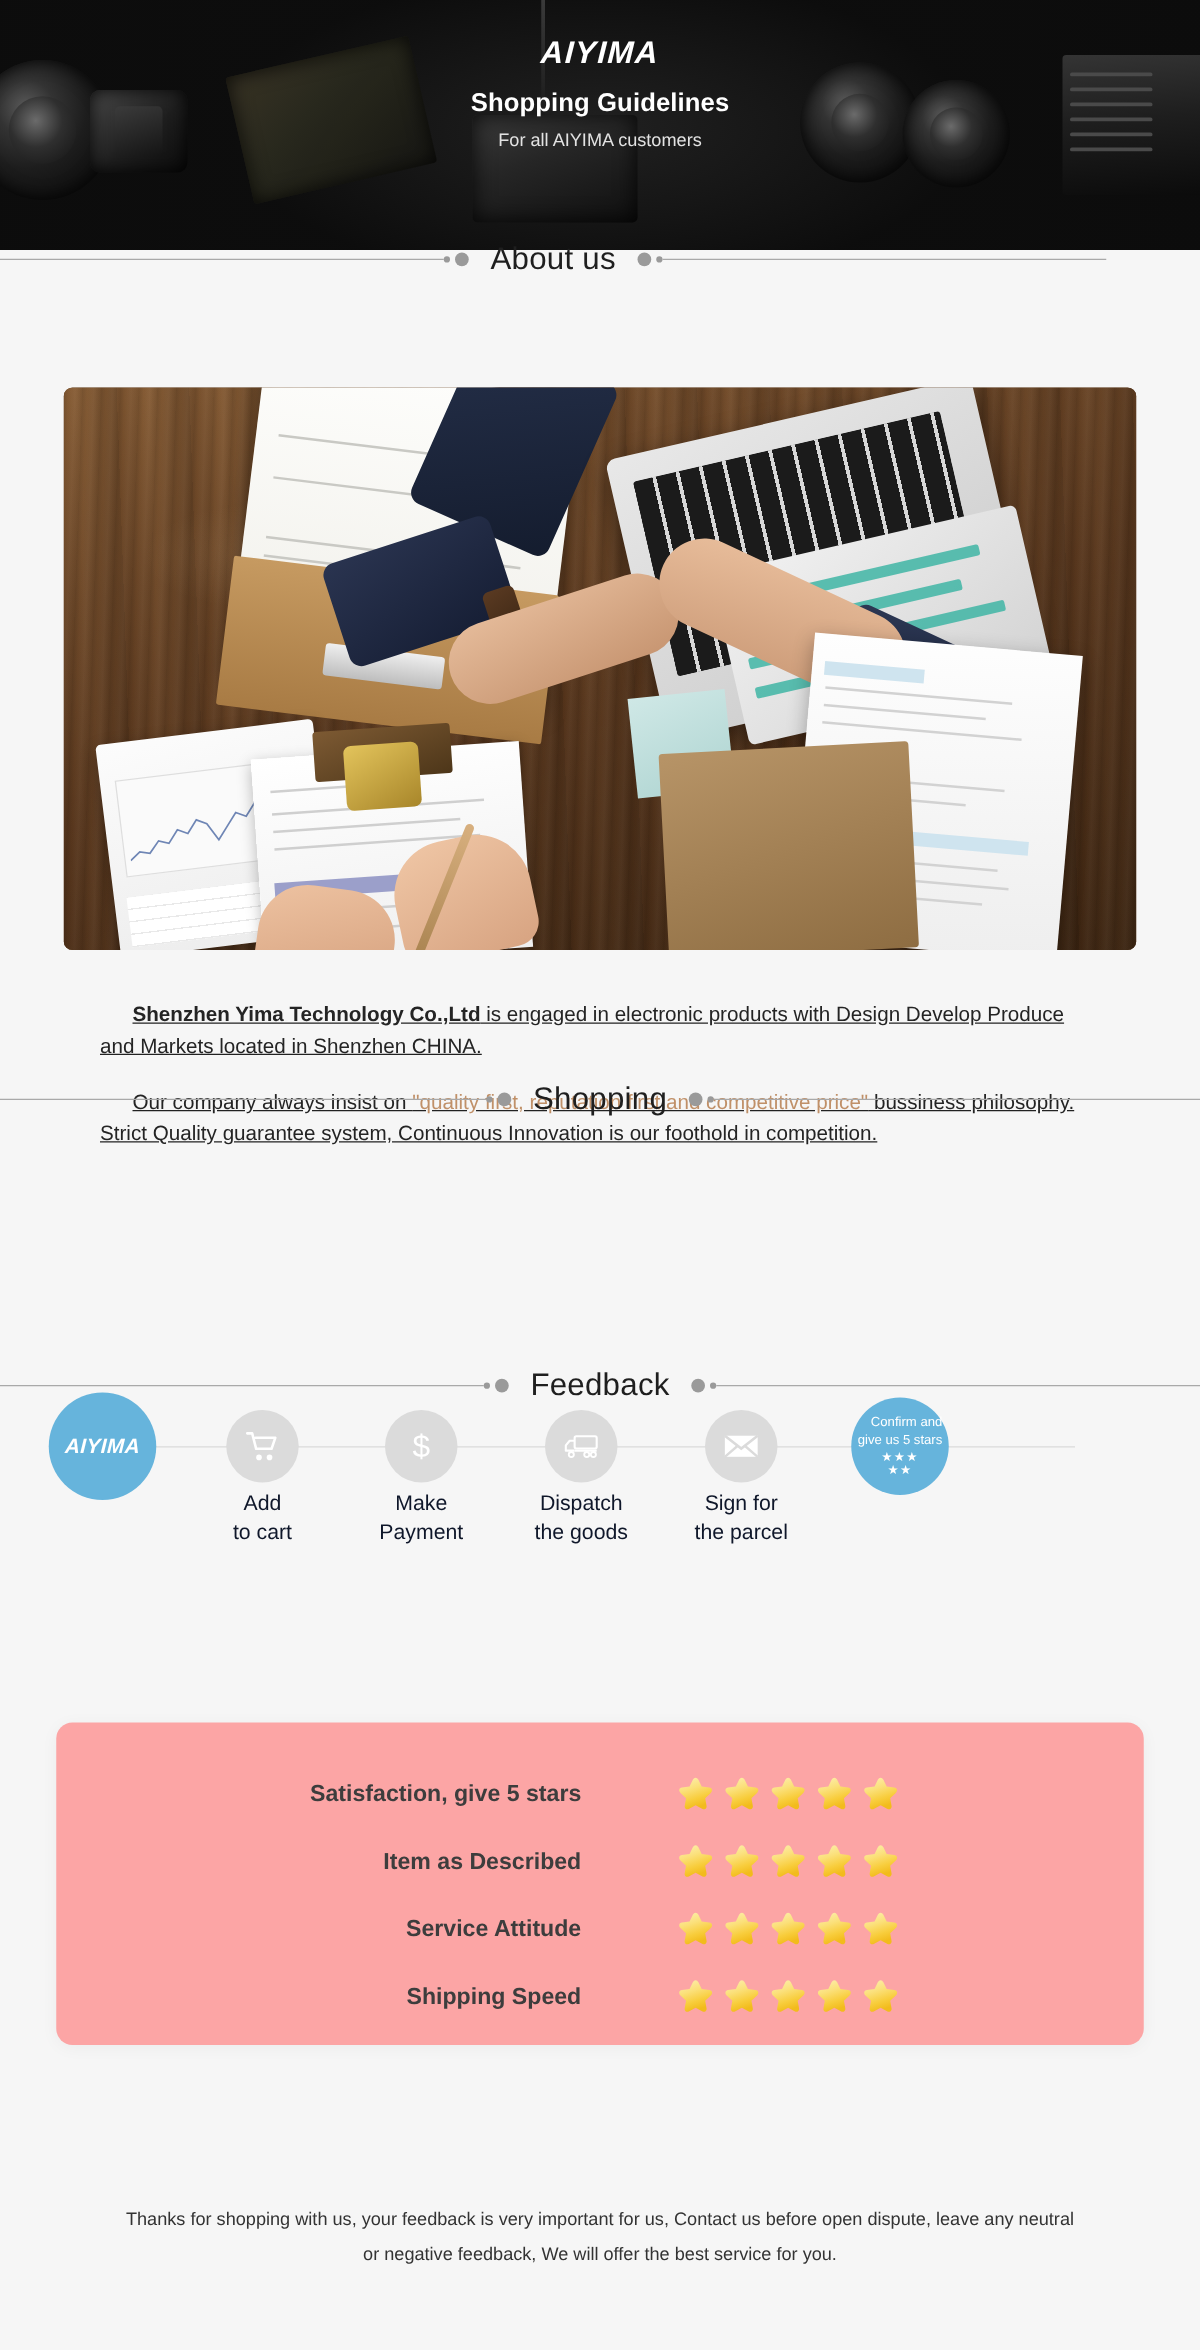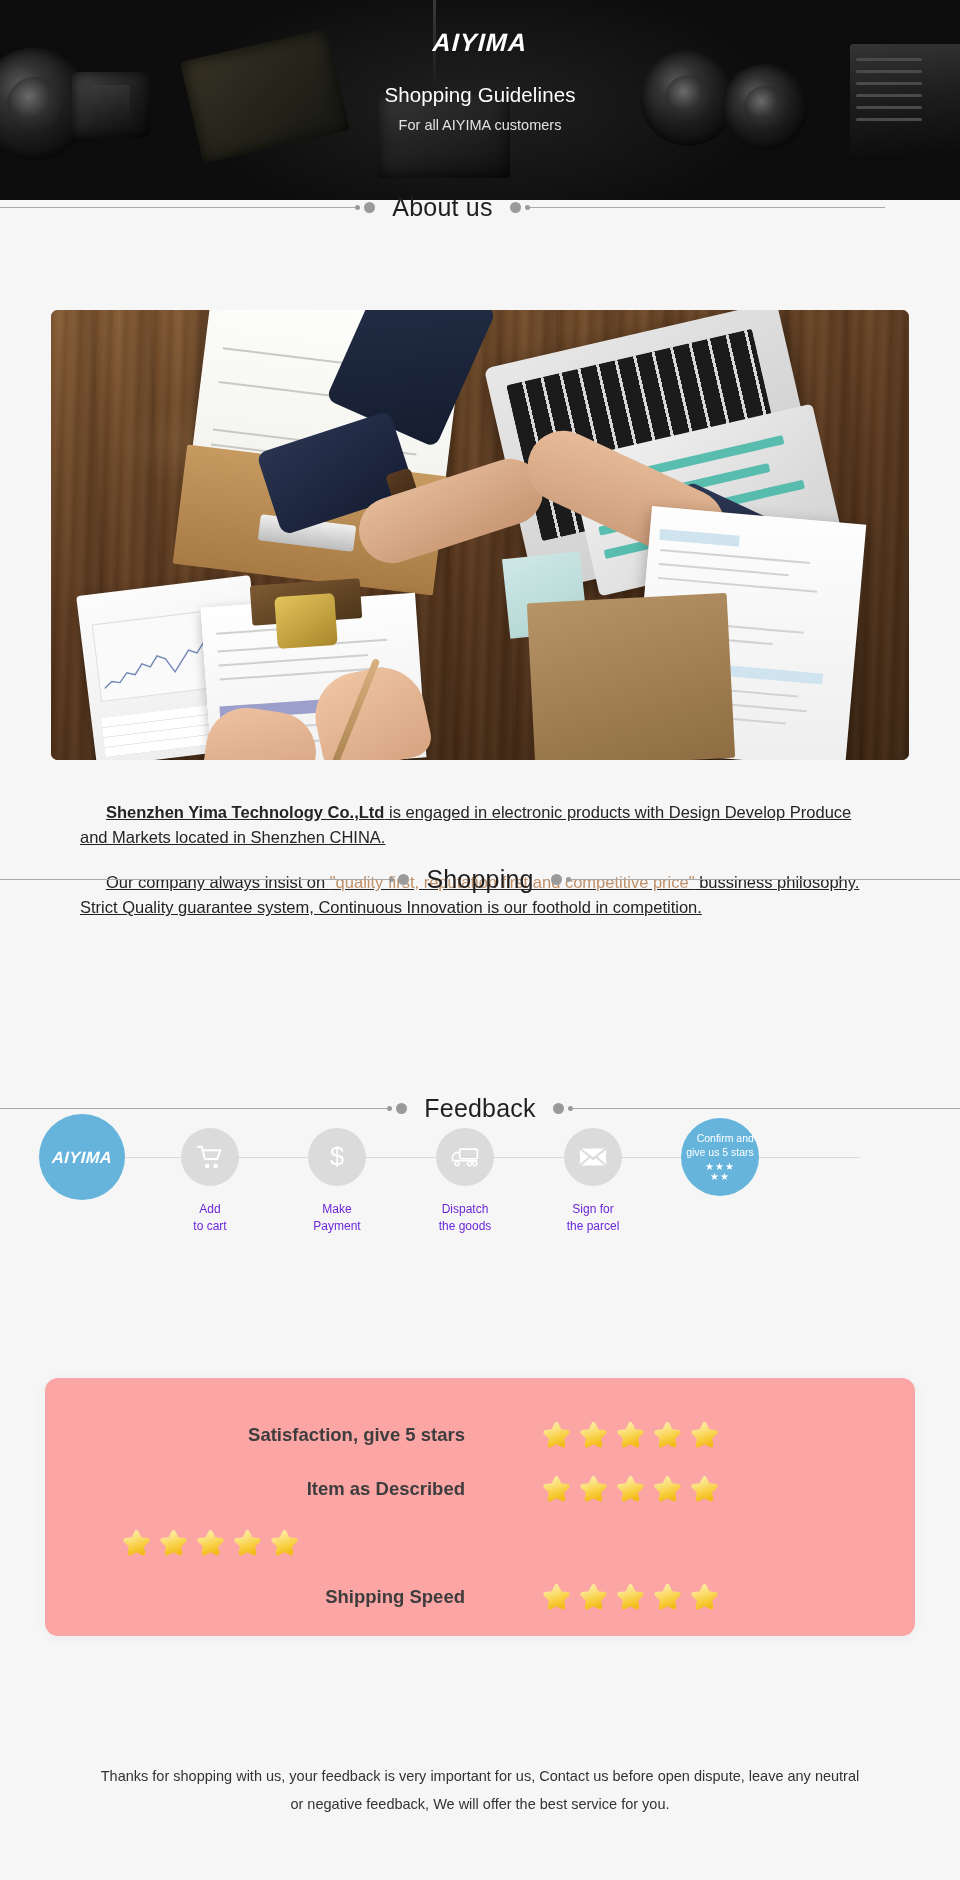--- a/index.html
+++ b/index.html
@@ -94,23 +94,23 @@
   .hero-logo {
     font-size: 25px;
     font-weight: 700;
     font-style: italic;
     letter-spacing: 1.2px;
     color: #ffffff;
     line-height: 1;
     transform: skewX(-3deg);
   }
   .hero-title {
-    margin-top: 28px;
+    margin-top: 16px;
     font-size: 20.5px;
-    font-weight: 400;
+    font-weight: 700;
     color: #ffffff;
     letter-spacing: .1px;
   }
   .hero-sub {
     margin-top: 10px;
     font-size: 14.5px;
     font-weight: 400;
     color: #e3e3e3;
   }
 
@@ -359,24 +359,24 @@
   }
   .circ {
     width: 58px; height: 58px;
     border-radius: 50%;
     background: #dbdbdb;
     margin: 18px auto 0;
     display: flex; align-items: center; justify-content: center;
     position: relative;
   }
   .step-label {
-    margin-top: 15px;
-    font-size: 12px;
+    margin-top: 5px;
+    font-size: 17px;
     line-height: 1.38;
-    color: #6d28d9;
+    color: #0f172a;
     white-space: pre-line;
   }
   .circ-brand {
     width: 86px; height: 86px;
     margin: 4px auto 0;
     background: #66b4dc;
   }
   .circ-brand .blogo {
     font-size: 16.5px; font-weight: 700; font-style: italic;
     color: #fff; letter-spacing: .4px; transform: skewX(-3deg);
@@ -704,20 +704,21 @@
         <svg class="star" viewBox="0 0 34 34">
             <path d="M17 3.2c1 0 1.7.6 2.2 1.6l2.8 5.7 6.3.9c1.2.2 2 .8 2.2 1.8.2 1-.2 1.8-1 2.6l-4.6 4.4 1.1 6.2c.2 1.2-.1 2-1 2.6-.8.5-1.7.4-2.7-.1L17 25.9l-5.3 2.9c-1 .6-2 .7-2.8.2-.8-.6-1.1-1.4-.9-2.6l1.1-6.2-4.6-4.4c-.8-.8-1.2-1.6-1-2.6.2-1 1-1.6 2.2-1.8l6.3-.9 2.8-5.7c.5-1 1.2-1.6 2.2-1.6z" fill="url(#starGrad)"></path>
           </svg>
         <svg class="star" viewBox="0 0 34 34">
             <path d="M17 3.2c1 0 1.7.6 2.2 1.6l2.8 5.7 6.3.9c1.2.2 2 .8 2.2 1.8.2 1-.2 1.8-1 2.6l-4.6 4.4 1.1 6.2c.2 1.2-.1 2-1 2.6-.8.5-1.7.4-2.7-.1L17 25.9l-5.3 2.9c-1 .6-2 .7-2.8.2-.8-.6-1.1-1.4-.9-2.6l1.1-6.2-4.6-4.4c-.8-.8-1.2-1.6-1-2.6.2-1 1-1.6 2.2-1.8l6.3-.9 2.8-5.7c.5-1 1.2-1.6 2.2-1.6z" fill="url(#starGrad)"></path>
           </svg>
       </div>
     </div>
 
     <div class="fb-row">
+      <div class="fb-label">Service Attitude</div>
       <div class="fb-stars">
         <svg class="star" viewBox="0 0 34 34">
             <path d="M17 3.2c1 0 1.7.6 2.2 1.6l2.8 5.7 6.3.9c1.2.2 2 .8 2.2 1.8.2 1-.2 1.8-1 2.6l-4.6 4.4 1.1 6.2c.2 1.2-.1 2-1 2.6-.8.5-1.7.4-2.7-.1L17 25.9l-5.3 2.9c-1 .6-2 .7-2.8.2-.8-.6-1.1-1.4-.9-2.6l1.1-6.2-4.6-4.4c-.8-.8-1.2-1.6-1-2.6.2-1 1-1.6 2.2-1.8l6.3-.9 2.8-5.7c.5-1 1.2-1.6 2.2-1.6z" fill="url(#starGrad)"></path>
           </svg>
         <svg class="star" viewBox="0 0 34 34">
             <path d="M17 3.2c1 0 1.7.6 2.2 1.6l2.8 5.7 6.3.9c1.2.2 2 .8 2.2 1.8.2 1-.2 1.8-1 2.6l-4.6 4.4 1.1 6.2c.2 1.2-.1 2-1 2.6-.8.5-1.7.4-2.7-.1L17 25.9l-5.3 2.9c-1 .6-2 .7-2.8.2-.8-.6-1.1-1.4-.9-2.6l1.1-6.2-4.6-4.4c-.8-.8-1.2-1.6-1-2.6.2-1 1-1.6 2.2-1.8l6.3-.9 2.8-5.7c.5-1 1.2-1.6 2.2-1.6z" fill="url(#starGrad)"></path>
           </svg>
         <svg class="star" viewBox="0 0 34 34">
             <path d="M17 3.2c1 0 1.7.6 2.2 1.6l2.8 5.7 6.3.9c1.2.2 2 .8 2.2 1.8.2 1-.2 1.8-1 2.6l-4.6 4.4 1.1 6.2c.2 1.2-.1 2-1 2.6-.8.5-1.7.4-2.7-.1L17 25.9l-5.3 2.9c-1 .6-2 .7-2.8.2-.8-.6-1.1-1.4-.9-2.6l1.1-6.2-4.6-4.4c-.8-.8-1.2-1.6-1-2.6.2-1 1-1.6 2.2-1.8l6.3-.9 2.8-5.7c.5-1 1.2-1.6 2.2-1.6z" fill="url(#starGrad)"></path>
           </svg>

